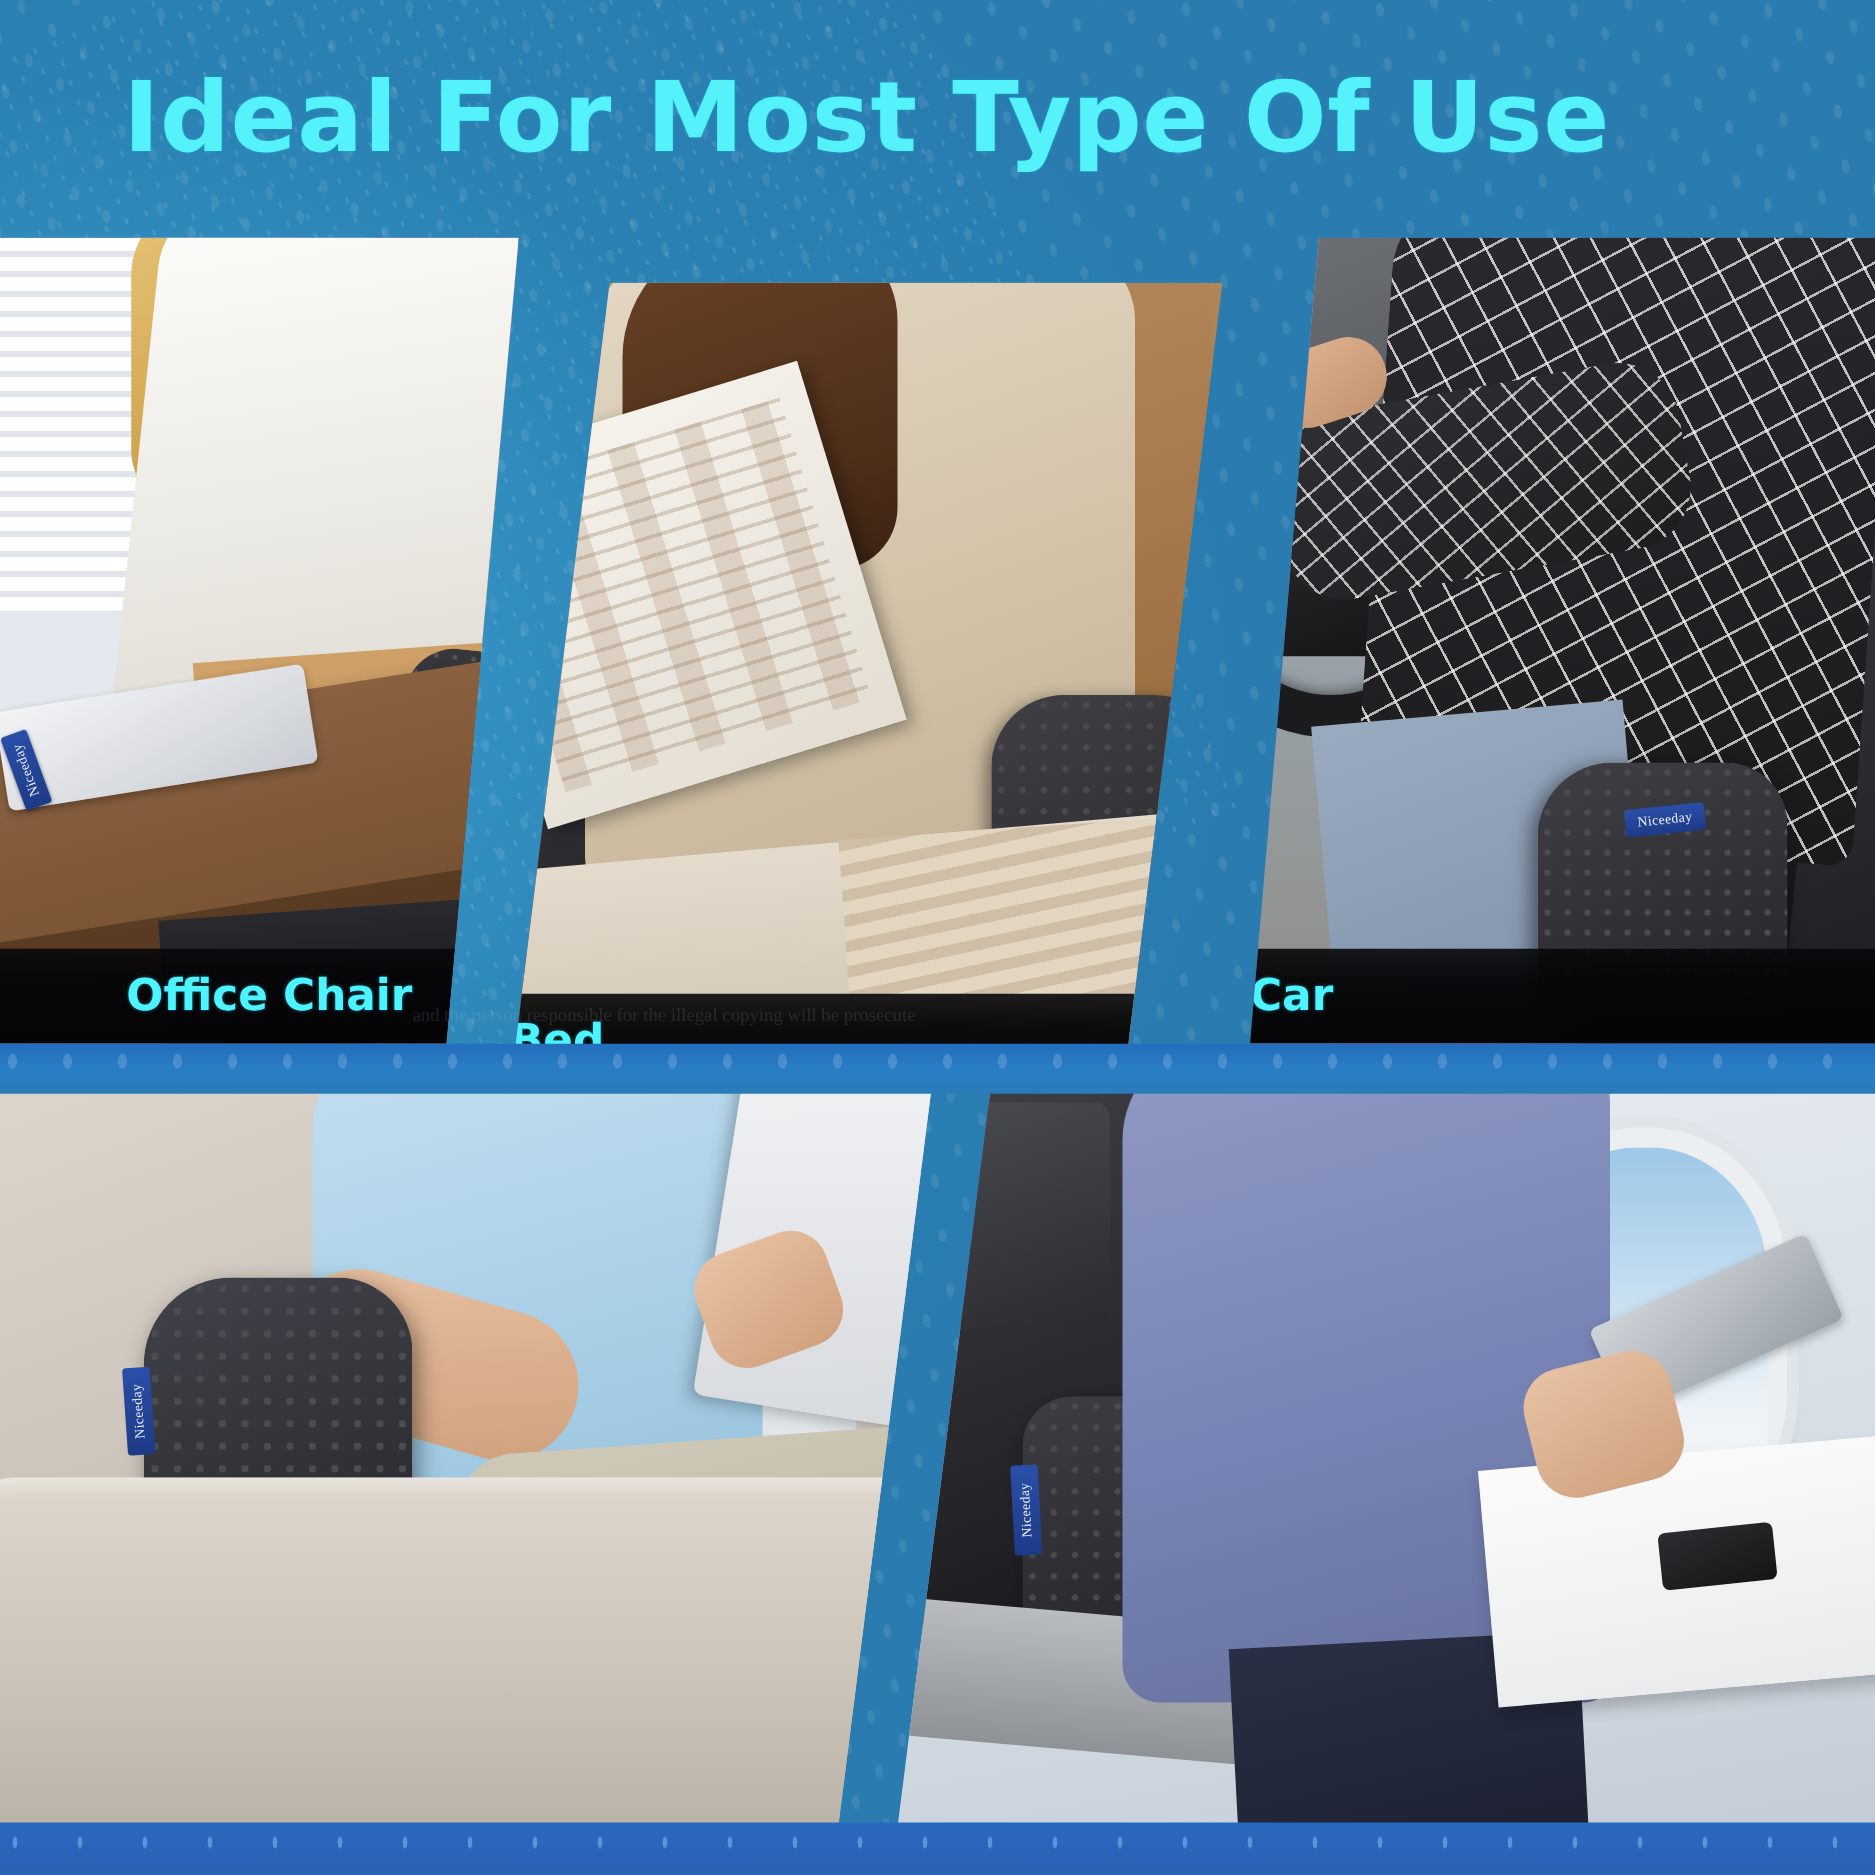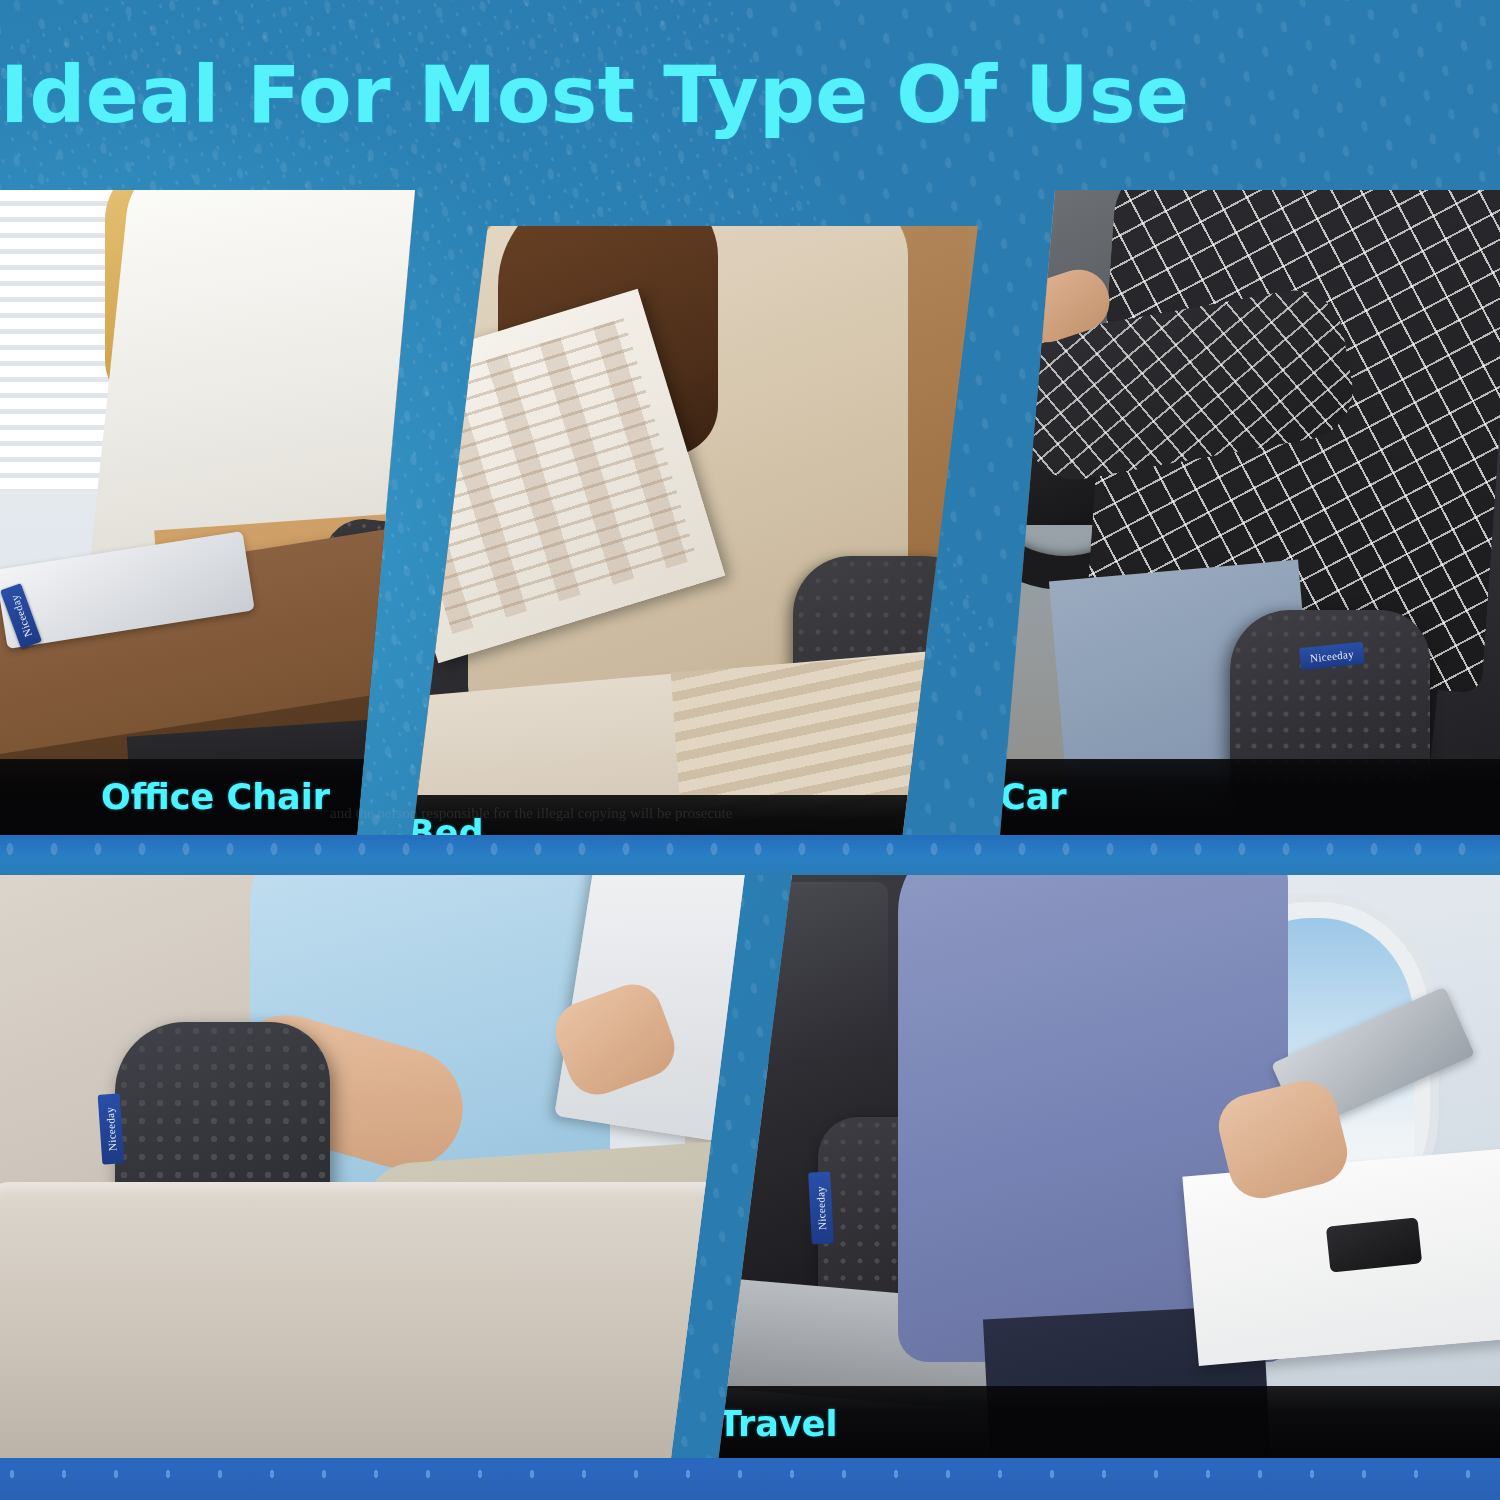--- a/index.html
+++ b/index.html
@@ -35,21 +35,21 @@
     background-image:
       radial-gradient(ellipse 3px 5px at 5px 6px, rgba(255,255,255,.10) 0 48%, rgba(255,255,255,0) 52%);
     background-size:17px 17px;
     transform:rotate(-22deg);
     pointer-events:none;
   }
 
   
   .header{
     position:absolute; left:0; top:0; width:1288px; height:190px;
-    display:flex; align-items:center; justify-content:flex-start;
+    display:flex; align-items:center; justify-content:flex-end;
     z-index:6;
   }
   .header-title{
     font-size:78px;
     font-weight:800;
     letter-spacing:.5px;
     color:#55f2fc;
     text-shadow:0 0 2px rgba(0,200,230,.55);
     white-space:nowrap;
     font-family:"DejaVu Sans", sans-serif;
@@ -628,20 +628,17 @@
         <div class="sc tv-armrest"></div>
         <div class="sc tv-head"></div>
         <div class="sc tv-collar"></div>
         <div class="sc tv-sweater"></div>
         <div class="sc tv-legs"></div>
         <div class="sc tv-table"></div>
         <div class="sc tv-phone"></div>
         <div class="sc tv-tablet"></div>
         <div class="sc tv-hand"></div>
       </div>
-      <div class="caption-bar">
-        <span class="caption-text cap-travel">Travel</span>
-      </div>
     </div>
   </div>
 
   <div class="bottom-band"></div>
 </div>
 
 </body></html>

